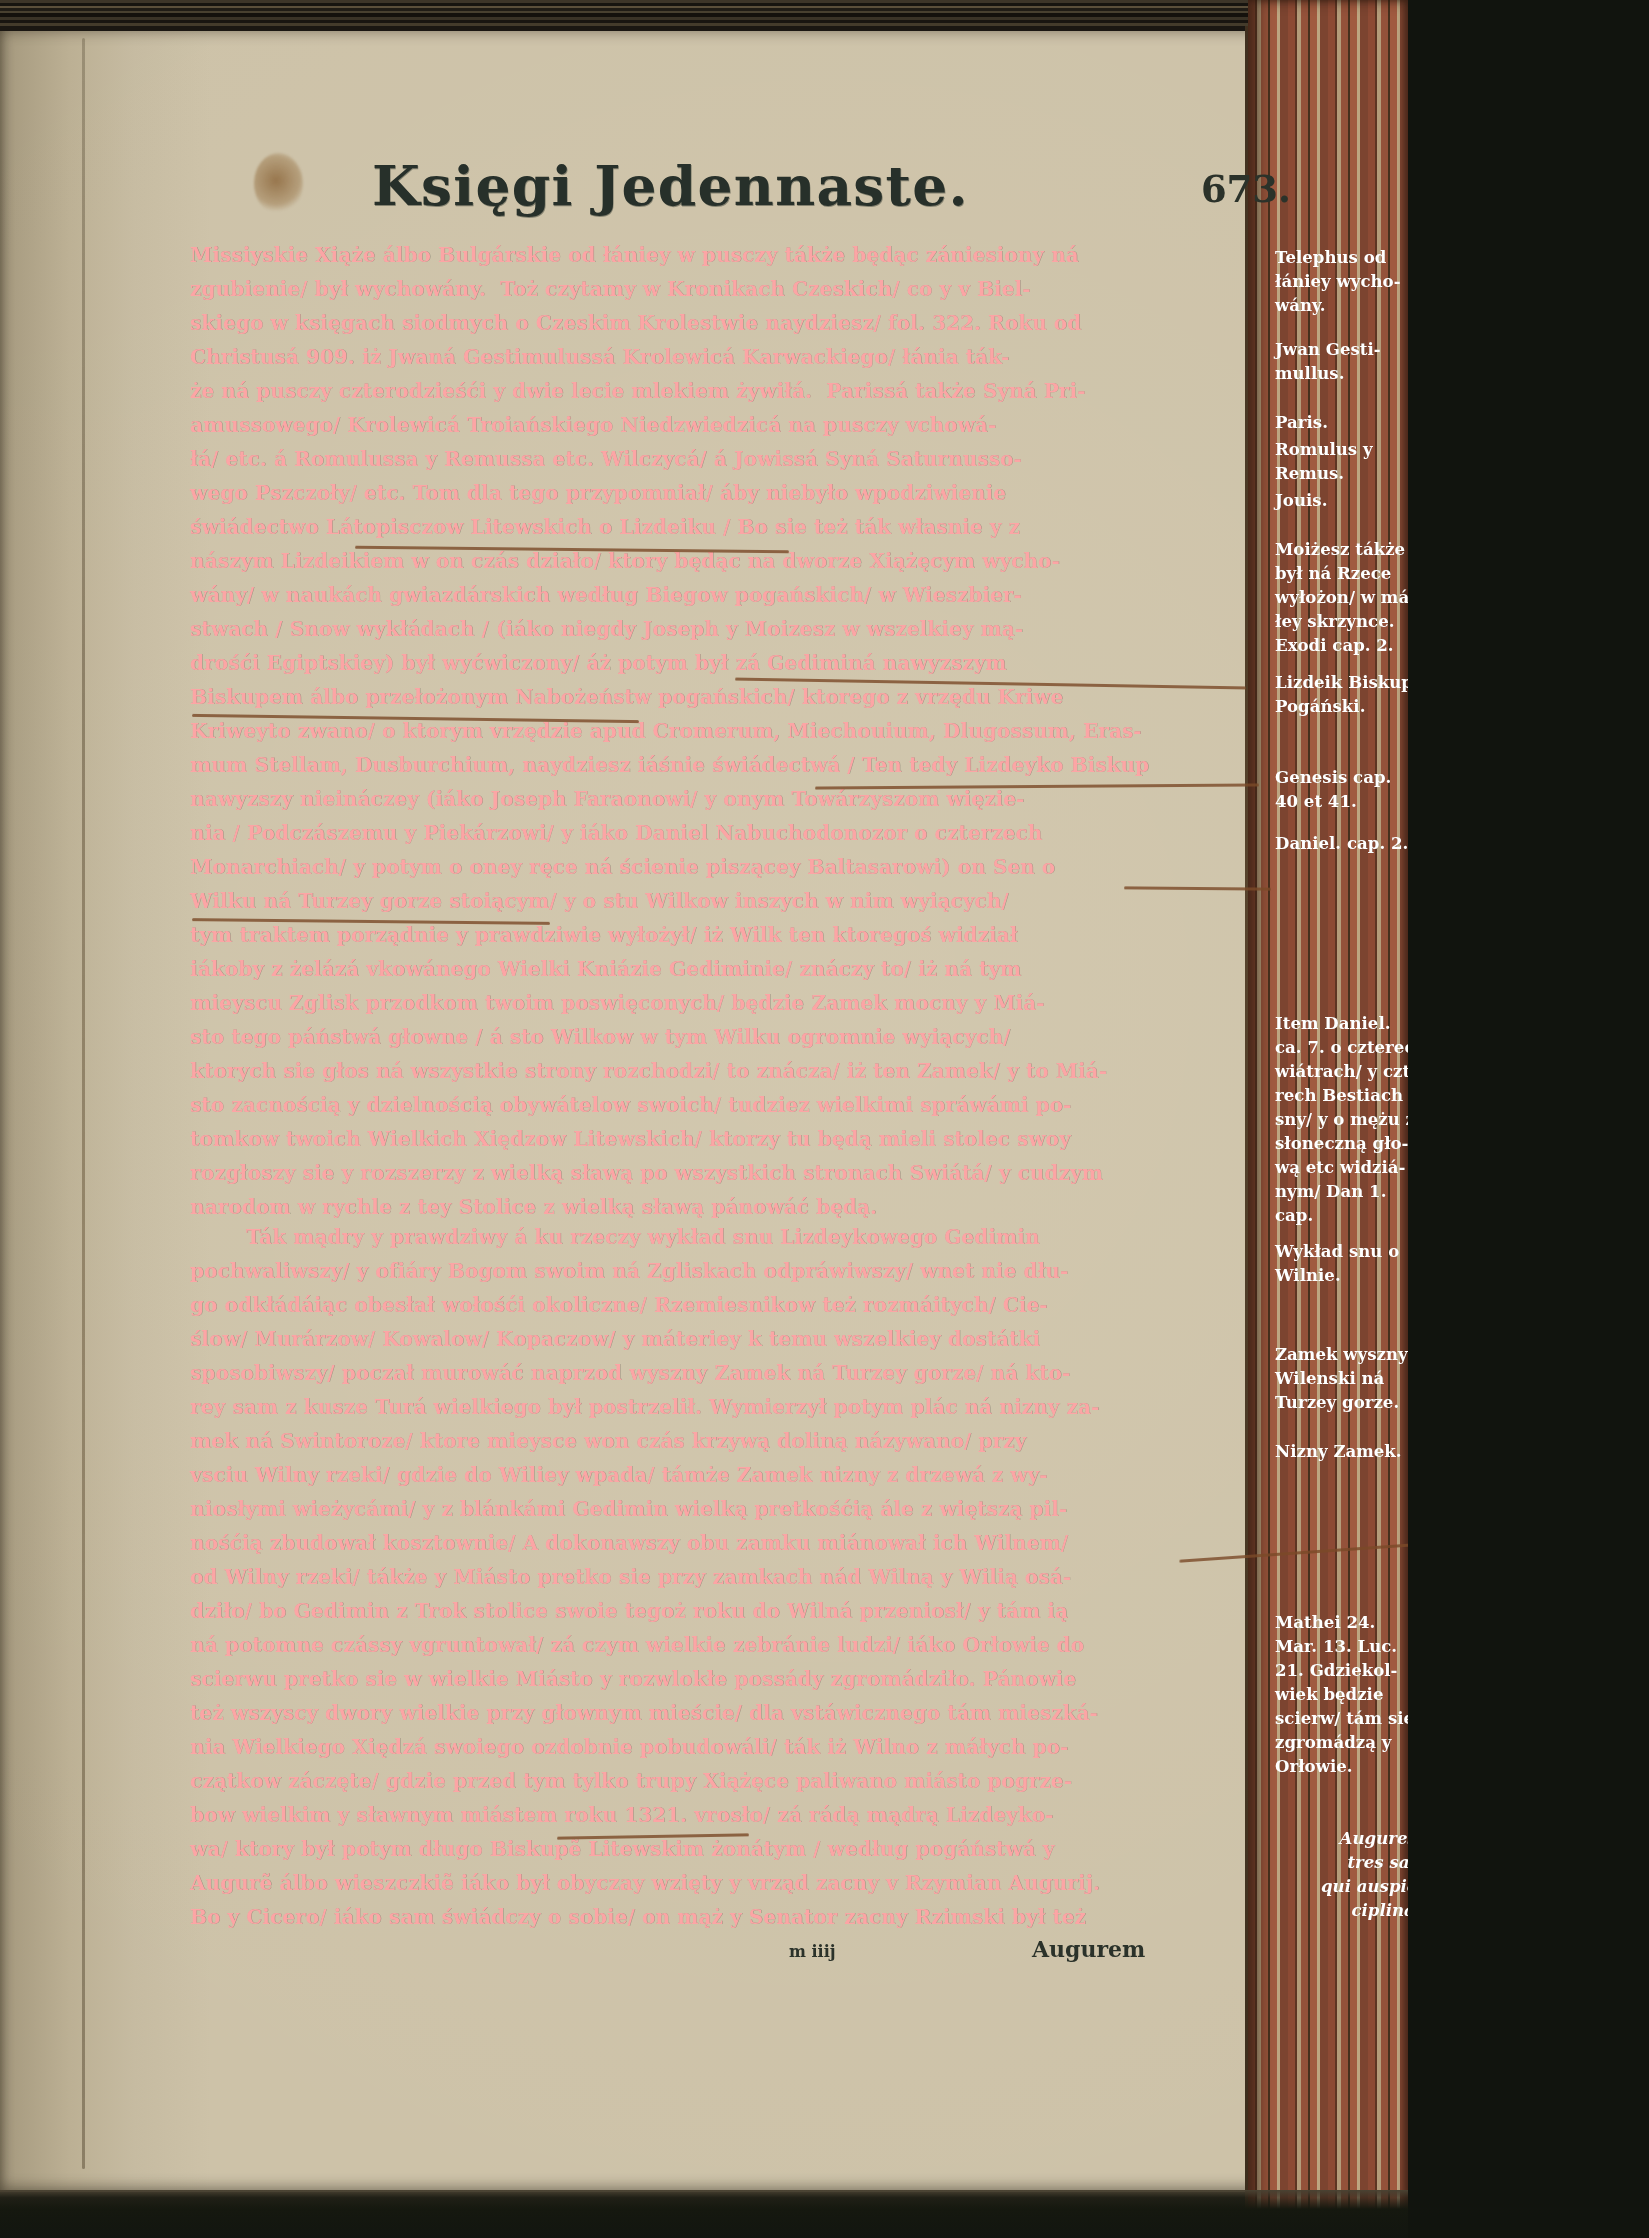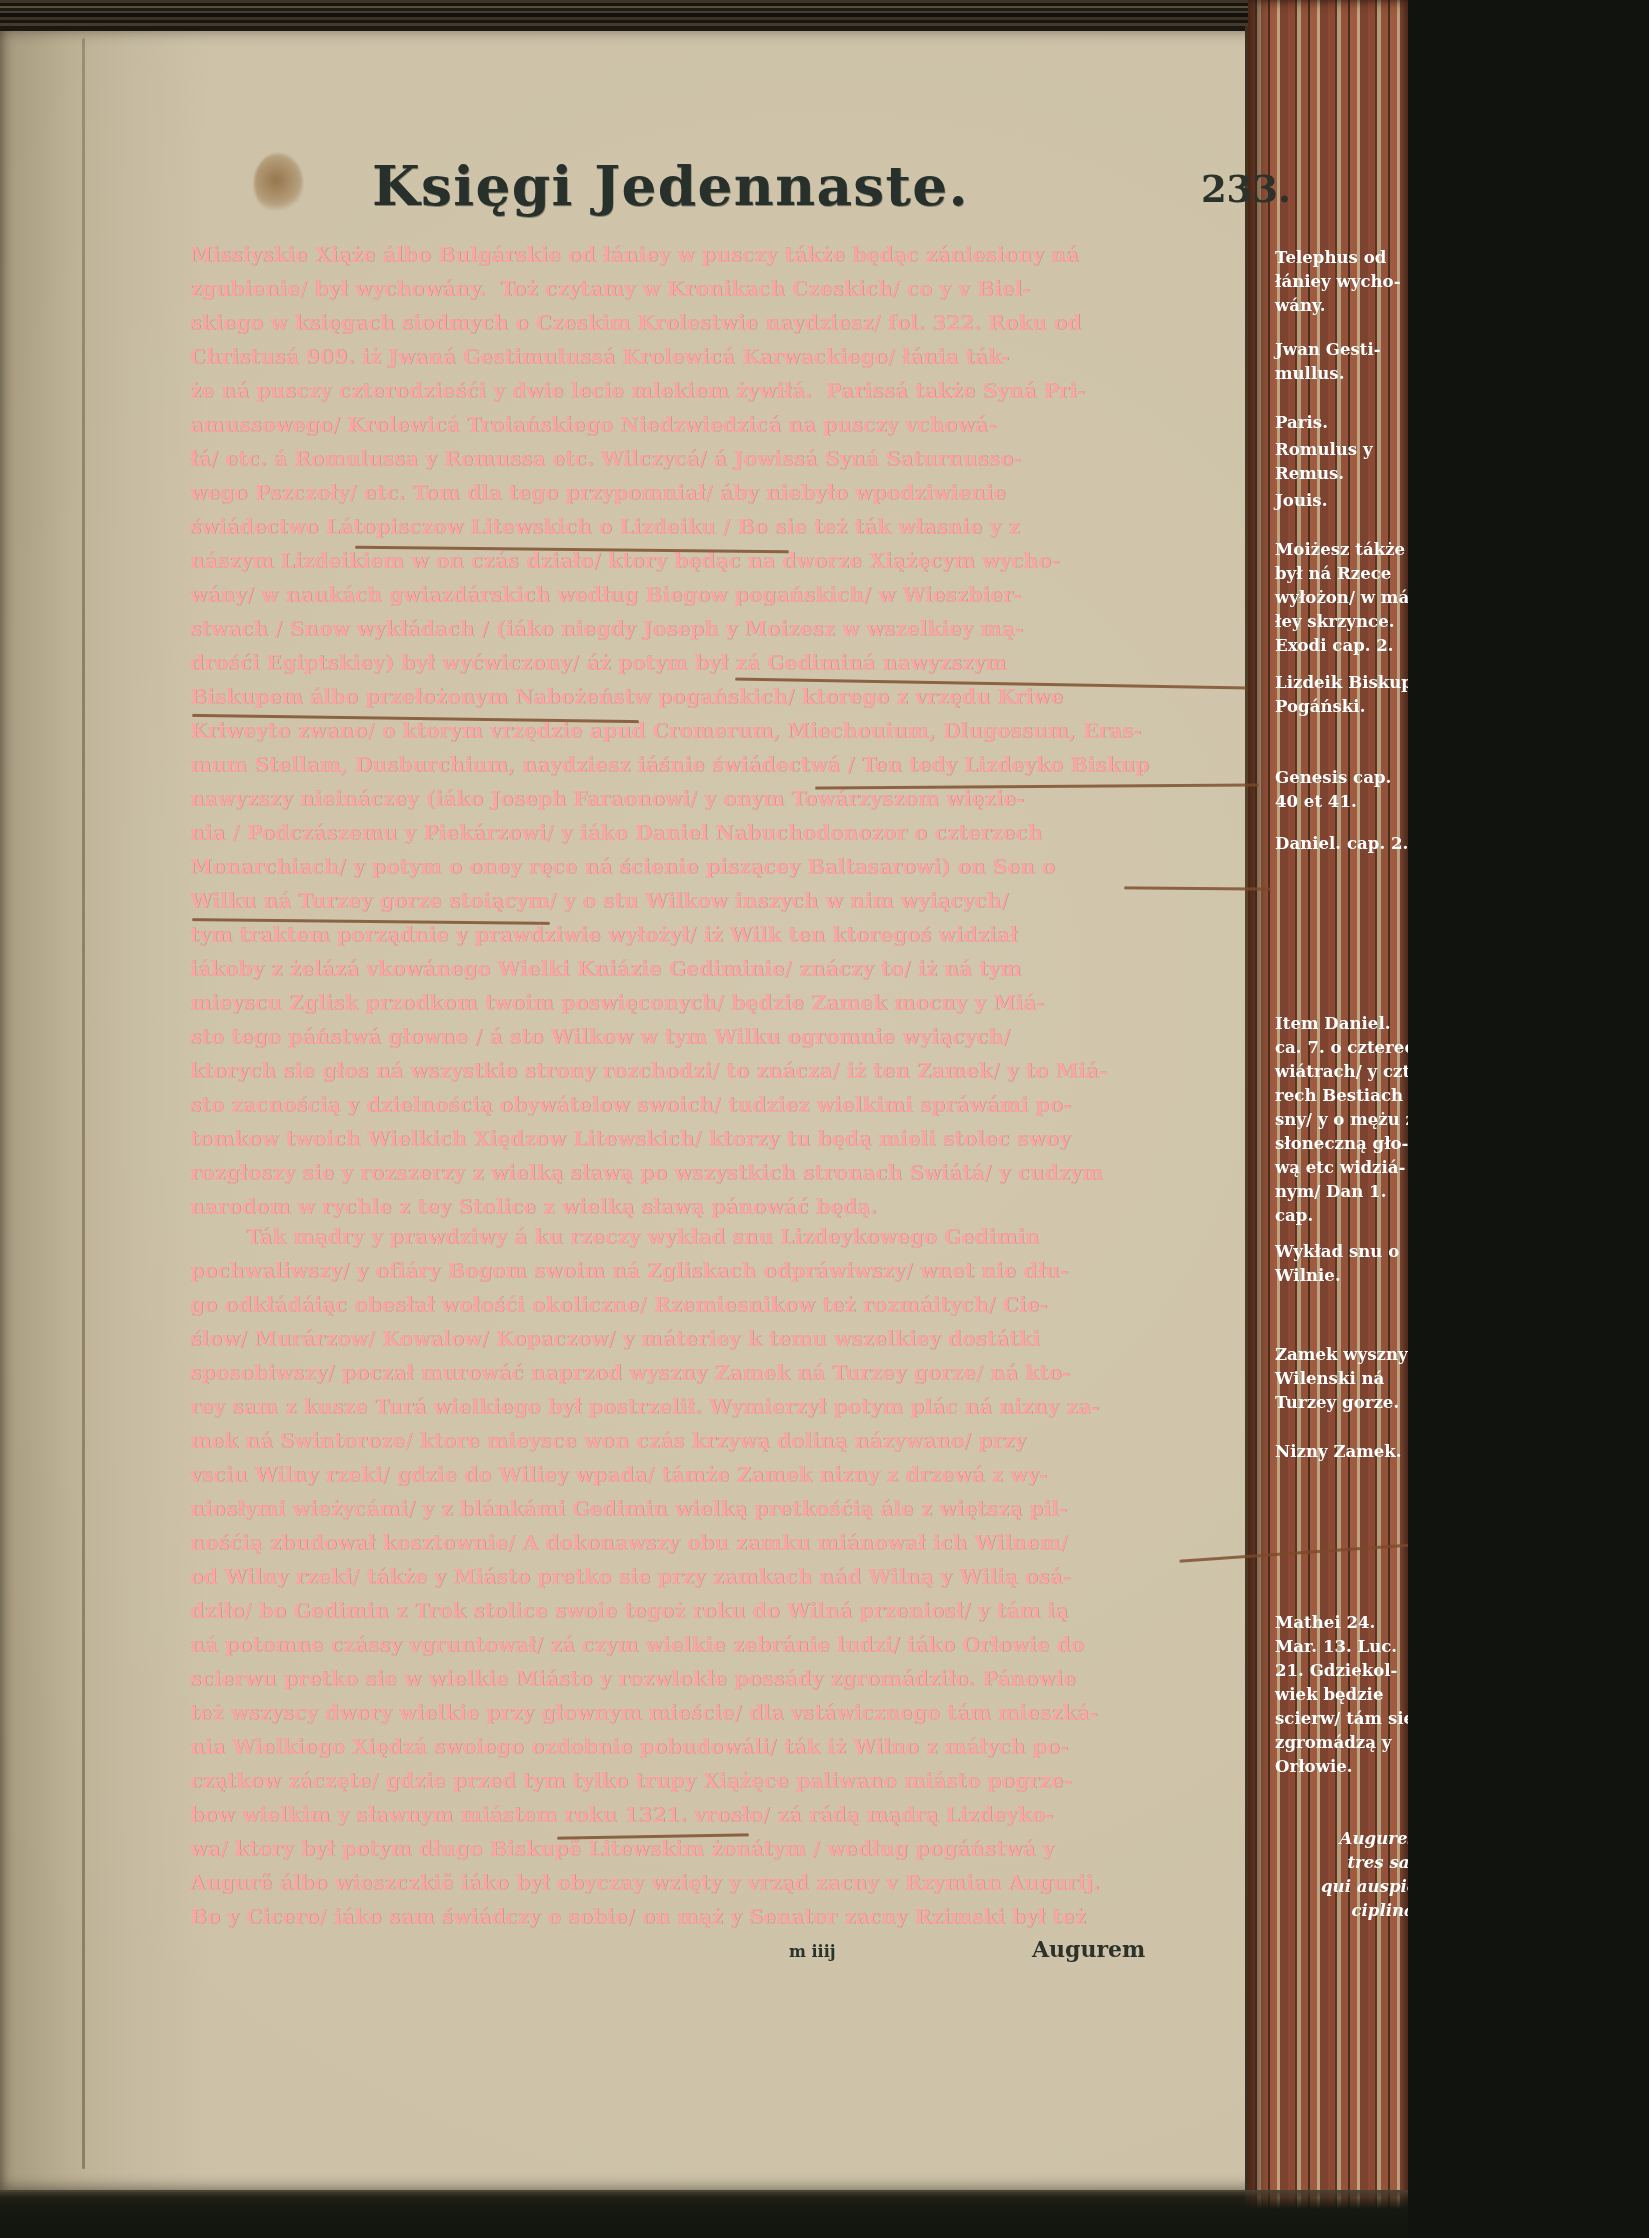--- a/index.html
+++ b/index.html
@@ -61,21 +61,21 @@
   <div id="crease"></div>
   <div id="stain"></div>
 
   <div id="edge-top"></div>
   <div id="edge-top-right"></div>
   <div id="edge-right-line"></div>
   <div id="edge-right"></div>
   <div id="edge-bottom"></div>
 
   <div id="running-title">Księgi Jedennaste.</div>
-  <div id="folio">233.</div>
+  <div id="folio">673.</div>
 
   <div id="para1" class="bodytext">Missiyskie Xiąże álbo Bulgárskie od łániey w pusczy tákże będąc zániesiony ná
 zgubienie/ był wychowány.  Toż czytamy w Kronikach Czeskich/ co y v Biel-
 skiego w księgach siodmych o Czeskim Krolestwie naydziesz/ fol. 322. Roku od
 Christusá 909. iż Jwaná Gestimulussá Krolewicá Karwackiego/ łánia ták-
 że ná pusczy czterodzieśći y dwie lecie mlekiem żywiłá.  Parissá także Syná Pri-
 amussowego/ Krolewicá Troiańskiego Niedzwiedzicá na pusczy vchowá-
 łá/ etc. á Romulussa y Remussa etc. Wilczycá/ á Jowissá Syná Saturnusso-
 wego Pszczoły/ etc. Tom dla tego przypomniał/ áby niebyło wpodziwienie
 świádectwo Látopisczow Litewskich o Lizdeiku / Bo sie też ták własnie y z

